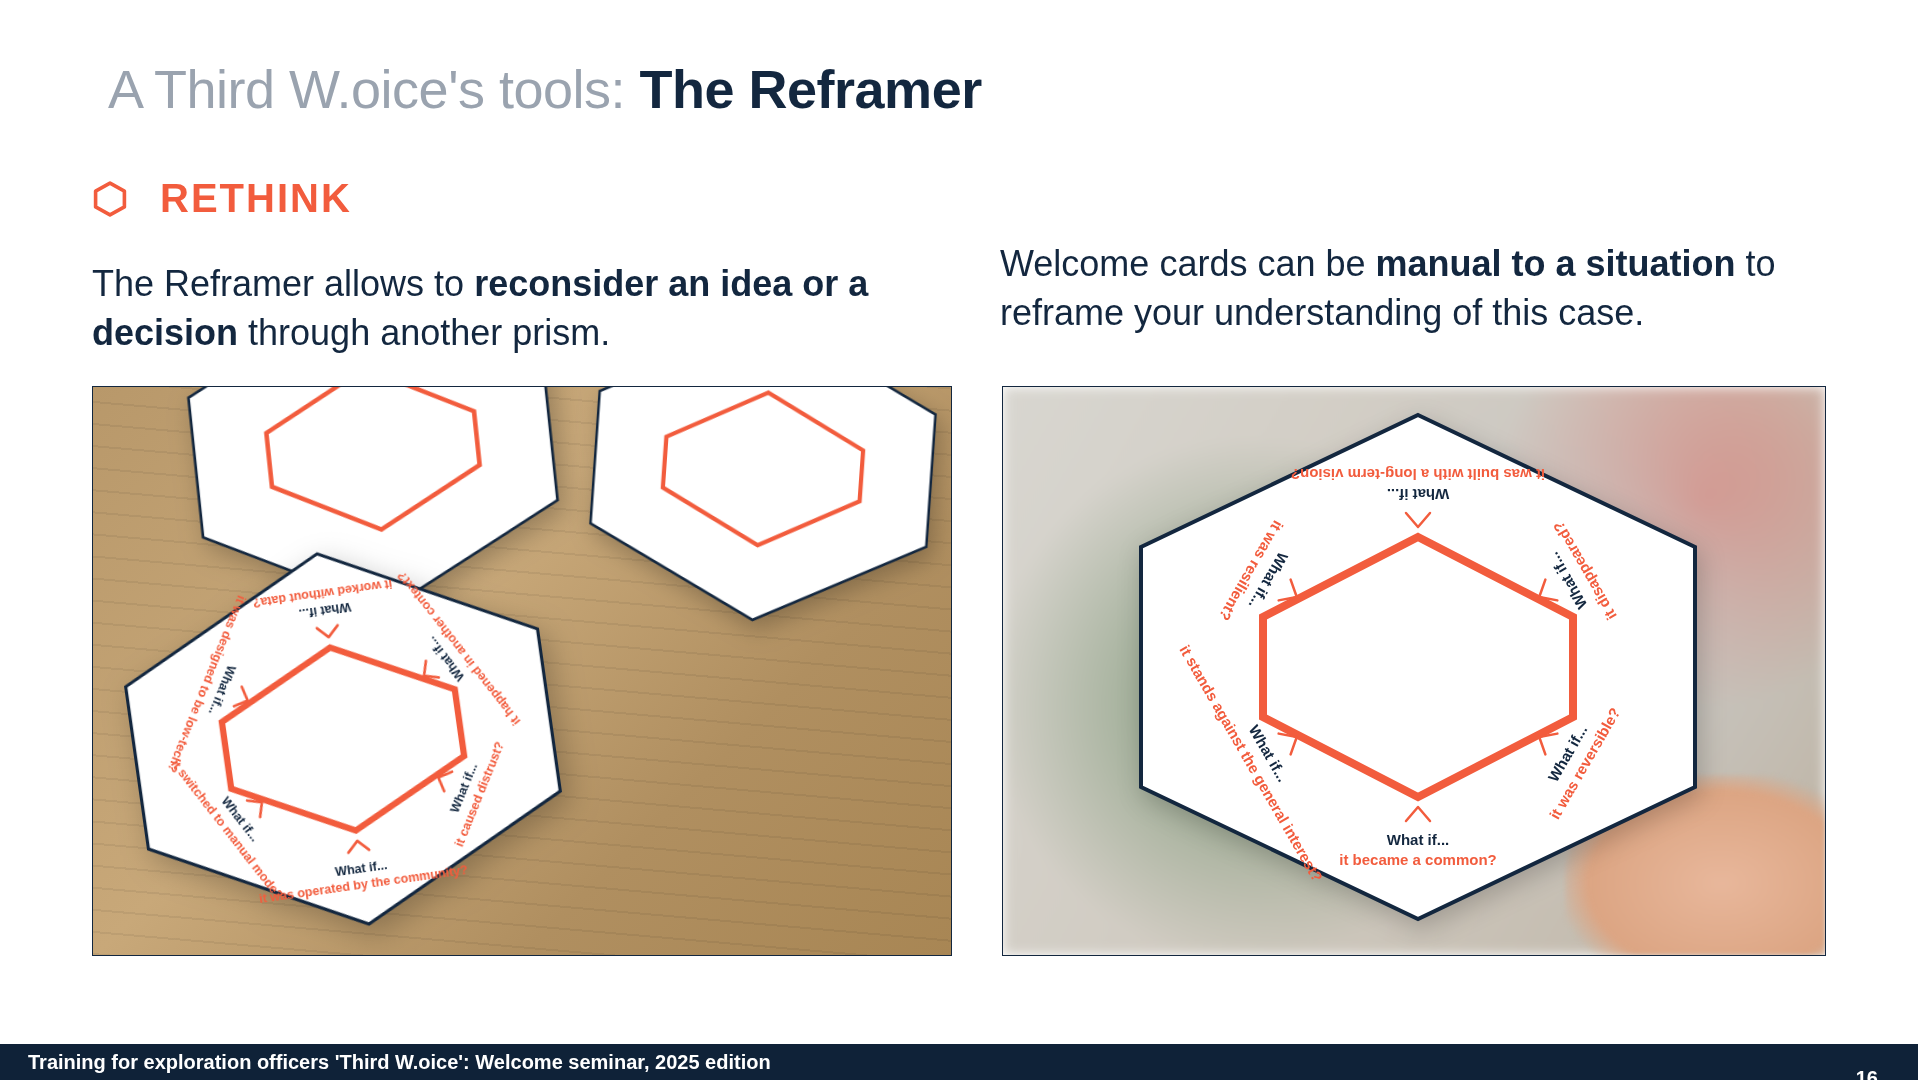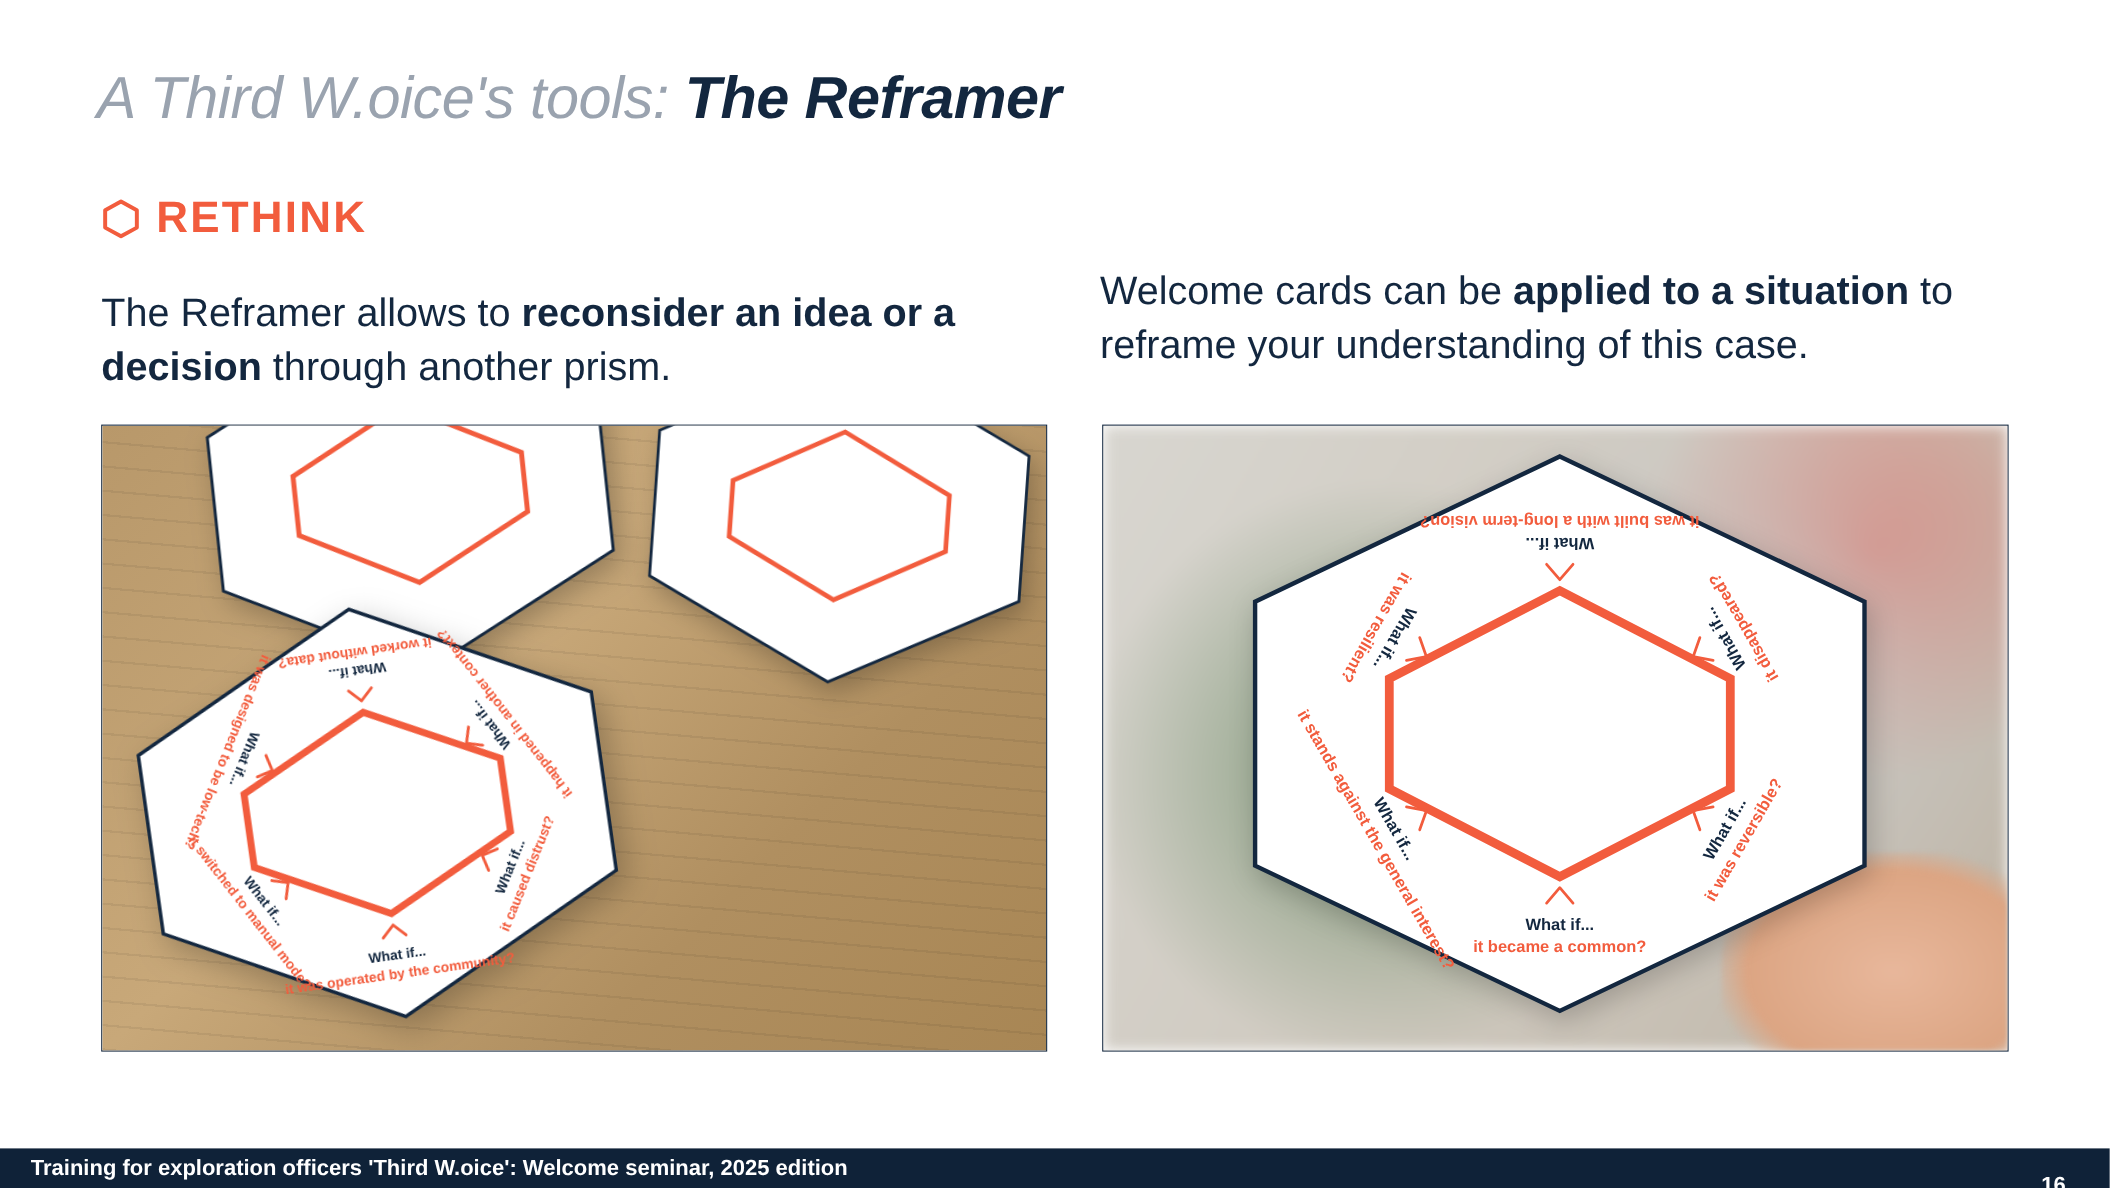--- a/index.html
+++ b/index.html
@@ -1,22 +1,22 @@
 <!DOCTYPE html>
 <html><head>
 <meta charset="utf-8">
 <style>
   * { margin: 0; padding: 0; box-sizing: border-box; }
   html, body { width: 1918px; height: 1080px; font-family: "Segoe UI", Arial, sans-serif; background: #fff; overflow: hidden; }
   .slide { position: relative; width: 1918px; height: 1080px; }
 
-  .title { position: absolute; left: 88px; top: 58px; font-size: 54px; font-weight: 400; color: #9aa3af; letter-spacing: -0.5px; font-style: italic; }
+  .title { position: absolute; left: 108px; top: 58px; font-size: 54px; font-weight: 400; color: #9aa3af; letter-spacing: -0.5px; }
   .title .bold { font-weight: 800; color: #13273f; }
 
-  .rethink-row { position: absolute; left: 92px; top: 176px; display: flex; align-items: center; gap: 14px; }
+  .rethink-row { position: absolute; left: 92px; top: 176px; display: flex; align-items: center; gap: 32px; }
   .hex-icon { width: 36px; height: 36px; }
   .rethink-label { font-size: 40px; font-weight: 800; color: #f25c3d; letter-spacing: 2px; }
 
   .para-left { position: absolute; left: 92px; top: 240px; width: 820px; font-size: 36px; line-height: 1.35; color: #13273f; font-weight: 400; margin-top: 20px; }
   .para-right { position: absolute; left: 1000px; top: 240px; width: 820px; font-size: 36px; line-height: 1.35; color: #13273f; font-weight: 400; }
   .b { font-weight: 700; }
 
   .img-left { position: absolute; left: 92px; top: 386px; width: 860px; height: 570px; border: 1px solid #13273f; overflow: hidden; }
   .img-right { position: absolute; left: 1002px; top: 386px; width: 824px; height: 570px; border: 1px solid #13273f; overflow: hidden; }
 
@@ -69,21 +69,21 @@
       <polygon points="50,6 90,28 90,72 50,94 10,72 10,28" fill="none" stroke="#f25c3d" stroke-width="10" stroke-linejoin="round"></polygon>
     </svg>
     <div class="rethink-label">RETHINK</div>
   </div>
 
   <p class="para-left">
     <span>The Reframer allows to </span><span class="b">reconsider an idea or a decision</span><span> through another prism.</span>
   </p>
 
   <p class="para-right">
-    <span>Welcome cards can be </span><span class="b">applied to a situation</span><span> to reframe your understanding of this case.</span>
+    <span>Welcome cards can be </span><span class="b">manual to a situation</span><span> to reframe your understanding of this case.</span>
   </p>
 
   <div class="img-left">
     <div class="wood"></div>
 
     <div class="card c2">
       <svg viewBox="0 0 420 364">
         <polygon points="210,4 408,104 408,260 210,360 12,260 12,104" fill="#ffffff" stroke="#13273f" stroke-width="3"></polygon>
         <polygon points="210,92 326,152 326,212 210,272 94,212 94,152" fill="none" stroke="#f25c3d" stroke-width="5"></polygon>
       </svg>

